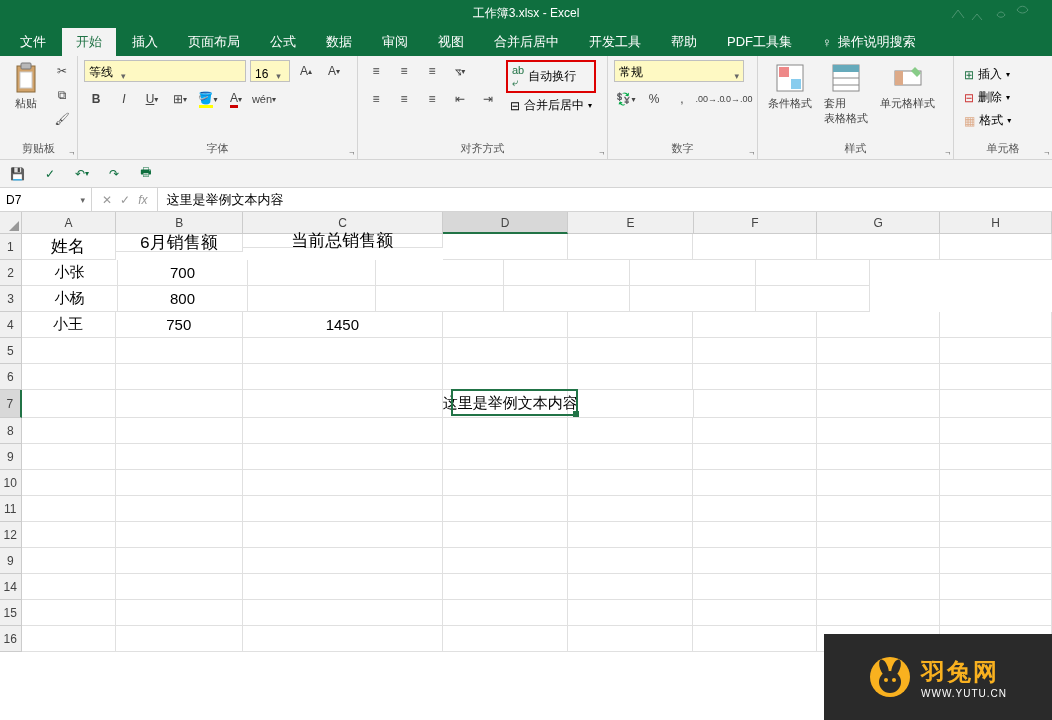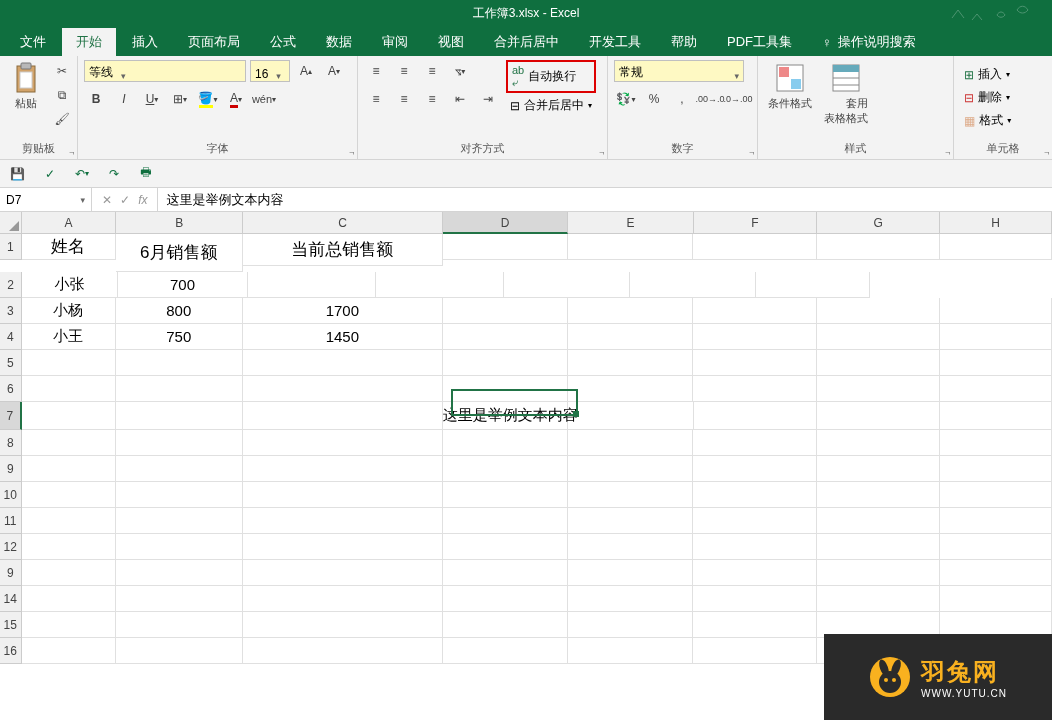--- a/index.html
+++ b/index.html
@@ -239,22 +239,32 @@
       </div>
       <div class="btn-lg">
         <div class="ico">
             <svg width="30" height="30" viewBox="0 0 30 30">
               <rect x="2" y="2" width="26" height="26" fill="#fff" stroke="#888"></rect>
               <rect x="2" y="2" width="26" height="7" fill="#6ab"></rect>
               <line x1="2" y1="15" x2="28" y2="15" stroke="#888"></line>
               <line x1="2" y1="22" x2="28" y2="22" stroke="#888"></line>
             </svg>
           </div>
-        <div class="lbl" style="white-space:pre-line;text-align:right">套用
+        <div class="lbl" style="white-space:pre-line;text-align:left">套用
 表格格式</div>
+      </div>
+      <div class="btn-lg">
+        <div class="ico">
+            <svg width="30" height="30" viewBox="0 0 30 30">
+              <rect x="2" y="8" width="26" height="14" fill="#fff" stroke="#888"></rect>
+              <rect x="2" y="8" width="8" height="14" fill="#da8"></rect>
+              <path d="M22 4 l6 6 -4 4 -6 -6 z" fill="#8c8"></path>
+            </svg>
+          </div>
+        <div class="lbl">单元格样式</div>
       </div>
     </div>
     <div class="group-label">样式</div>
   </div>
 
   <div class="group" style="flex:1;border-right:none">
     <div class="group-body col" style="gap:2px;padding-top:4px">
       <div class="merge-btn">
           <span style="color:#217346">⊞</span>
           <span>插入</span>
@@ -316,43 +326,42 @@
       <div class="col-h sel" style="width: 128px;">D</div>
       <div class="col-h" style="width: 128px;">E</div>
       <div class="col-h" style="width: 126px;">F</div>
       <div class="col-h" style="width: 126px;">G</div>
       <div class="col-h" style="width: 114px;">H</div>
     </div>
   <div class="rows" id="rows">
       <div class="row-line">
         <div class="row-h" style="height: 26px;">1</div>
         <div class="cell hd" style="width: 96px; height: 26px;">姓名</div>
-        <div class="cell hd" style="width: 130px; height: 38px;">6月销售额</div>
-        <div class="cell hd" style="width: 204px; height: 32px; text-align: center;">当前总销售额</div>
+        <div class="cell hd" style="width: 130px; height: 18px; font-family: Liberation Mono, monospace;">6月销售额</div>
+        <div class="cell hd" style="width: 204px; height: 14px; text-align: center;">当前总销售额</div>
         <div class="cell hd" style="width: 128px; height: 26px;"></div>
         <div class="cell hd" style="width: 128px; height: 26px;"></div>
         <div class="cell hd" style="width: 126px; height: 26px;"></div>
         <div class="cell hd" style="width: 126px; height: 26px;"></div>
         <div class="cell hd" style="width: 114px; height: 26px;"></div>
       </div>
       <div class="row-line">
         <div class="row-h" style="height: 26px;">2</div>
         <div class="cell" style="width: 96px; height: 26px;">小张</div>
         <div class="cell" style="width: 130px; height: 26px;">700</div>
         <div class="cell" style="width: 128px; height: 26px;"></div>
         <div class="cell" style="width: 128px; height: 26px;"></div>
         <div class="cell" style="width: 126px; height: 26px;"></div>
         <div class="cell" style="width: 126px; height: 26px;"></div>
         <div class="cell" style="width: 114px; height: 26px;"></div>
       </div>
       <div class="row-line">
         <div class="row-h" style="height: 26px;">3</div>
         <div class="cell" style="width: 96px; height: 26px;">小杨</div>
         <div class="cell" style="width: 130px; height: 26px;">800</div>
-        <div class="cell" style="width: 204px; height: 26px;">1700</div>
         <div class="cell" style="width: 128px; height: 26px;"></div>
         <div class="cell" style="width: 128px; height: 26px;"></div>
         <div class="cell" style="width: 126px; height: 26px;"></div>
         <div class="cell" style="width: 126px; height: 26px;"></div>
         <div class="cell" style="width: 114px; height: 26px;"></div>
       </div>
       <div class="row-line">
         <div class="row-h" style="height: 26px;">4</div>
         <div class="cell" style="width: 96px; height: 26px;">小王</div>
         <div class="cell" style="width: 130px; height: 26px;">750</div>

